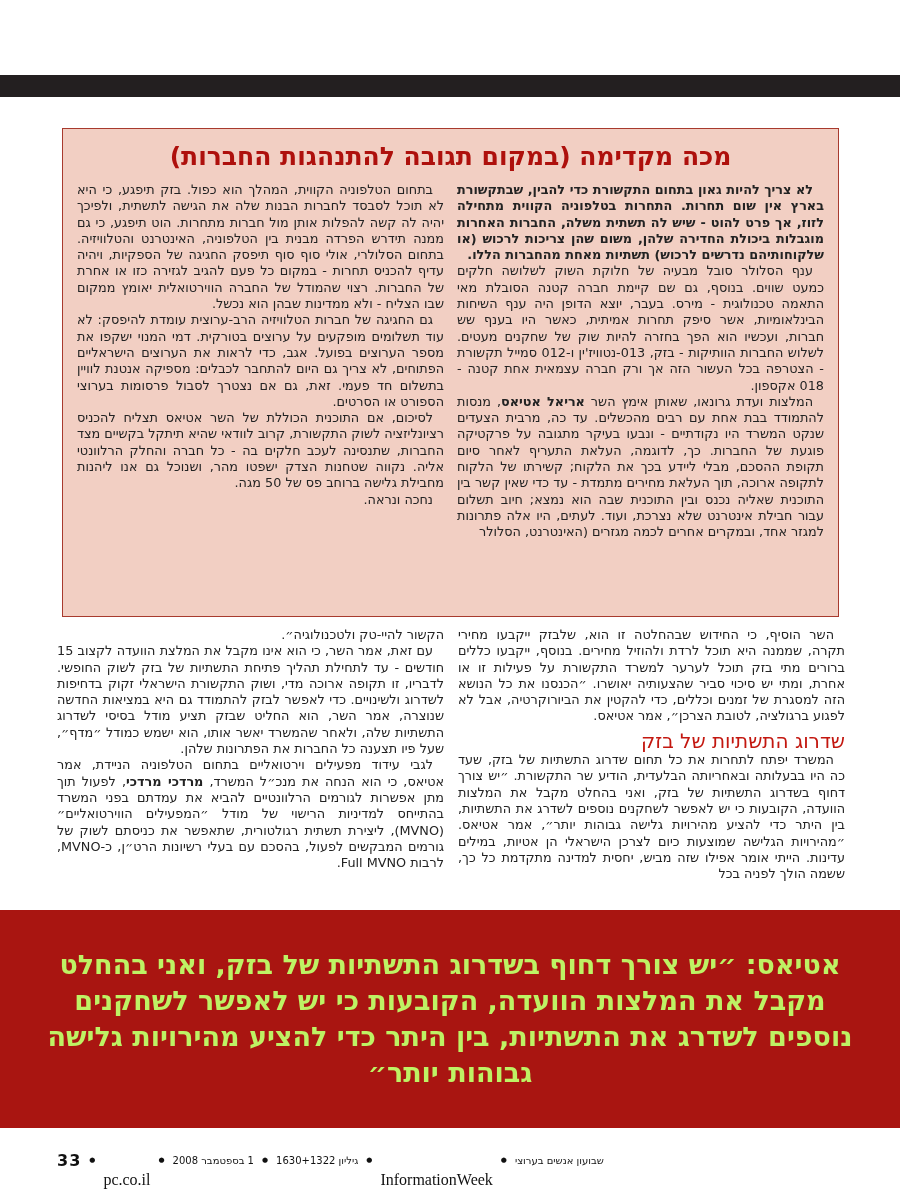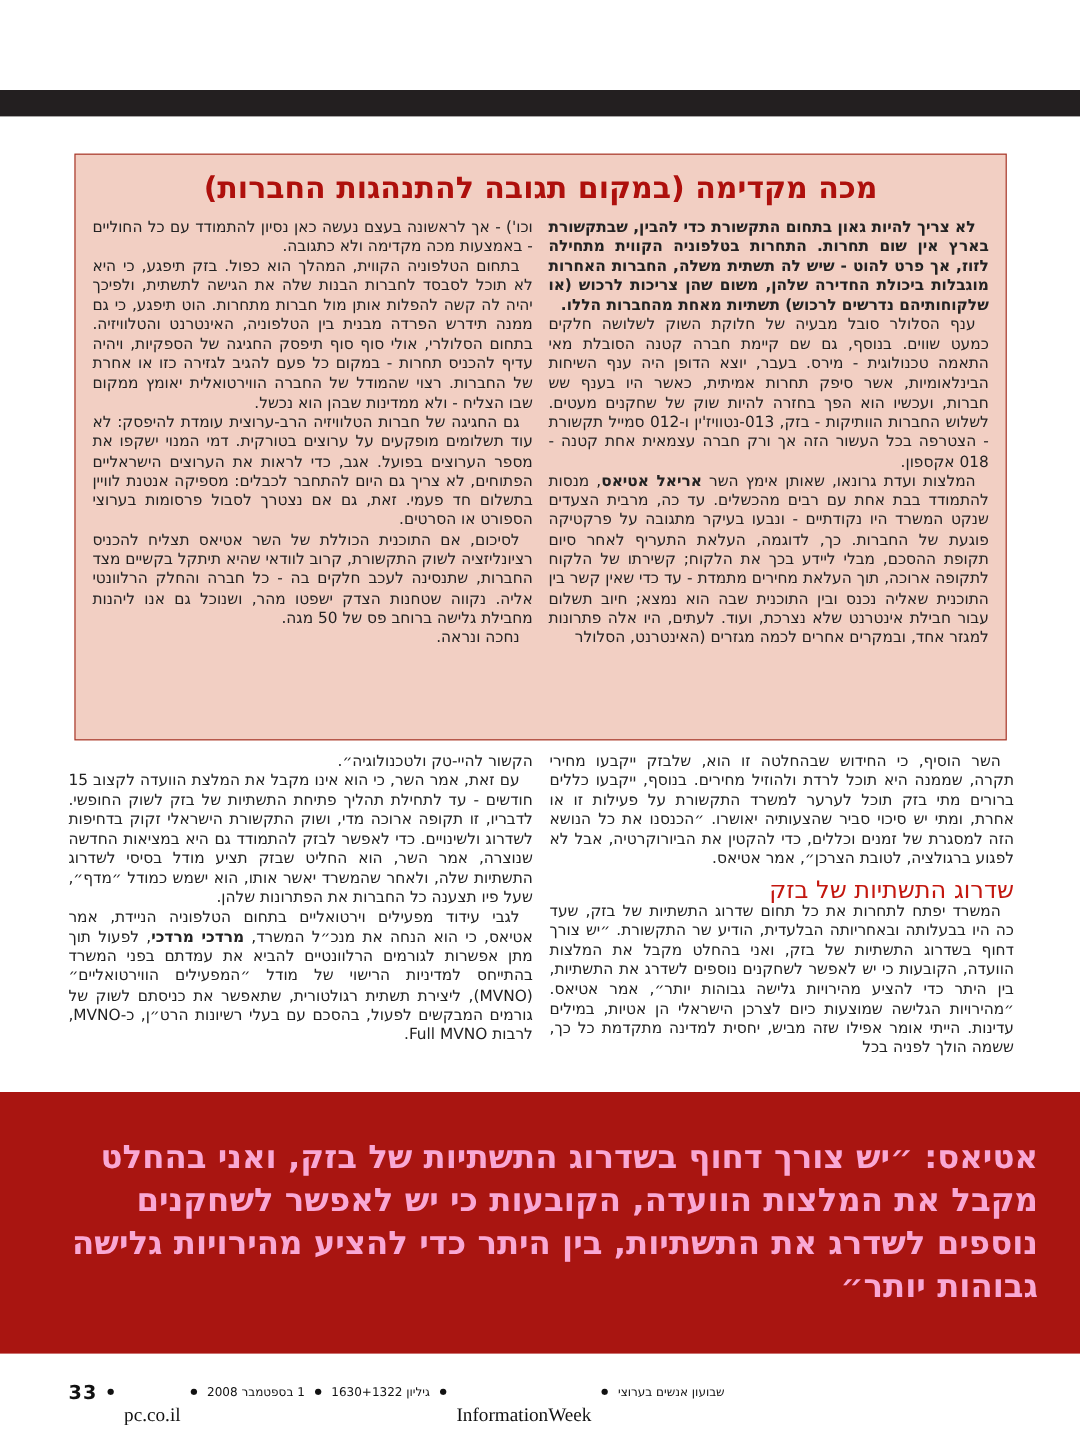--- a/index.html
+++ b/index.html
@@ -84,24 +84,25 @@
 
   
   .pull-quote {
     position: absolute; top: 910px; left: 0;
     width: 900px; height: 218px;
     background: var(--banner-red, #a91511);
     display: flex; align-items: center; justify-content: center;
   }
   .pull-quote-text {
     direction: rtl;
-    color: #f9a8d4;
+    color: #bef264;
     font-weight: bold;
     font-size: 27px;
     line-height: 36px;
+    text-align: center;
     max-width: 830px;
     margin: 14px;
   }
 
   
   .footer {
     position: absolute; top: 1150px; left: 57px;
     height: 20px;
     direction: rtl;
     display: flex; align-items: center;
@@ -125,21 +126,20 @@
 
 <div class="commentary-box">
   <div class="box-title">מכה מקדימה (במקום תגובה להתנהגות החברות)</div>
   <div class="box-cols body-text">
     <div class="box-col">
       <p class="lead">לא צריך להיות גאון בתחום התקשורת כדי להבין, שבתקשורת בארץ אין שום תחרות. התחרות בטלפוניה הקווית מתחילה לזוז, אך פרט להוט - שיש לה תשתית משלה, החברות האחרות מוגבלות ביכולת החדירה שלהן, משום שהן צריכות לרכוש (או שלקוחותיהם נדרשים לרכוש) תשתיות מאחת מהחברות הללו.</p>
       <p>ענף הסלולר סובל מבעיה של חלוקת השוק לשלושה חלקים כמעט שווים. בנוסף, גם שם קיימת חברה קטנה הסובלת מאי התאמה טכנולוגית - מירס. בעבר, יוצא הדופן היה ענף השיחות הבינלאומיות, אשר סיפק תחרות אמיתית, כאשר היו בענף שש חברות, ועכשיו הוא הפך בחזרה להיות שוק של שחקנים מעטים. לשלוש החברות הוותיקות - בזק, 013-נטוויז'ין ו-012 סמייל תקשורת - הצטרפה בכל העשור הזה אך ורק חברה עצמאית אחת קטנה - 018 אקספון.</p>
       <p><span>המלצות ועדת גרונאו, שאותן אימץ השר </span><b>אריאל אטיאס</b><span>, מנסות להתמודד בבת אחת עם רבים מהכשלים. עד כה, מרבית הצעדים שנקט המשרד היו נקודתיים - ונבעו בעיקר מתגובה על פרקטיקה פוגעת של החברות. כך, לדוגמה, העלאת התעריף לאחר סיום תקופת ההסכם, מבלי ליידע בכך את הלקוח; קשירתו של הלקוח לתקופה ארוכה, תוך העלאת מחירים מתמדת - עד כדי שאין קשר בין התוכנית שאליה נכנס ובין התוכנית שבה הוא נמצא; חיוב תשלום עבור חבילת אינטרנט שלא נצרכת, ועוד. לעתים, היו אלה פתרונות למגזר אחד, ובמקרים אחרים לכמה מגזרים (האינטרנט, הסלולר</span></p>
     </div>
     <div class="box-col">
-      <p class="noindent">וכו') - אך לראשונה בעצם נעשה כאן נסיון להתמודד עם כל החוליים - באמצעות מכה מקדימה ולא כתגובה.</p>
       <p>בתחום הטלפוניה הקווית, המהלך הוא כפול. בזק תיפגע, כי היא לא תוכל לסבסד לחברות הבנות שלה את הגישה לתשתית, ולפיכך יהיה לה קשה להפלות אותן מול חברות מתחרות. הוט תיפגע, כי גם ממנה תידרש הפרדה מבנית בין הטלפוניה, האינטרנט והטלוויזיה. בתחום הסלולרי, אולי סוף סוף תיפסק החגיגה של הספקיות, ויהיה עדיף להכניס תחרות - במקום כל פעם להגיב לגזירה כזו או אחרת של החברות. רצוי שהמודל של החברה הווירטואלית יאומץ ממקום שבו הצליח - ולא ממדינות שבהן הוא נכשל.</p>
       <p>גם החגיגה של חברות הטלוויזיה הרב-ערוצית עומדת להיפסק: לא עוד תשלומים מופקעים על ערוצים בטורקית. דמי המנוי ישקפו את מספר הערוצים בפועל. אגב, כדי לראות את הערוצים הישראליים הפתוחים, לא צריך גם היום להתחבר לכבלים: מספיקה אנטנת לוויין בתשלום חד פעמי. זאת, גם אם נצטרך לסבול פרסומות בערוצי הספורט או הסרטים.</p>
       <p>לסיכום, אם התוכנית הכוללת של השר אטיאס תצליח להכניס רציונליזציה לשוק התקשורת, קרוב לוודאי שהיא תיתקל בקשיים מצד החברות, שתנסינה לעכב חלקים בה - כל חברה והחלק הרלוונטי אליה. נקווה שטחנות הצדק ישפטו מהר, ושנוכל גם אנו ליהנות מחבילת גלישה ברוחב פס של 50 מגה.</p>
       <p>נחכה ונראה.</p>
     </div>
   </div>
 </div>
 
 <div class="article-cols body-text">
   <div class="article-col">

